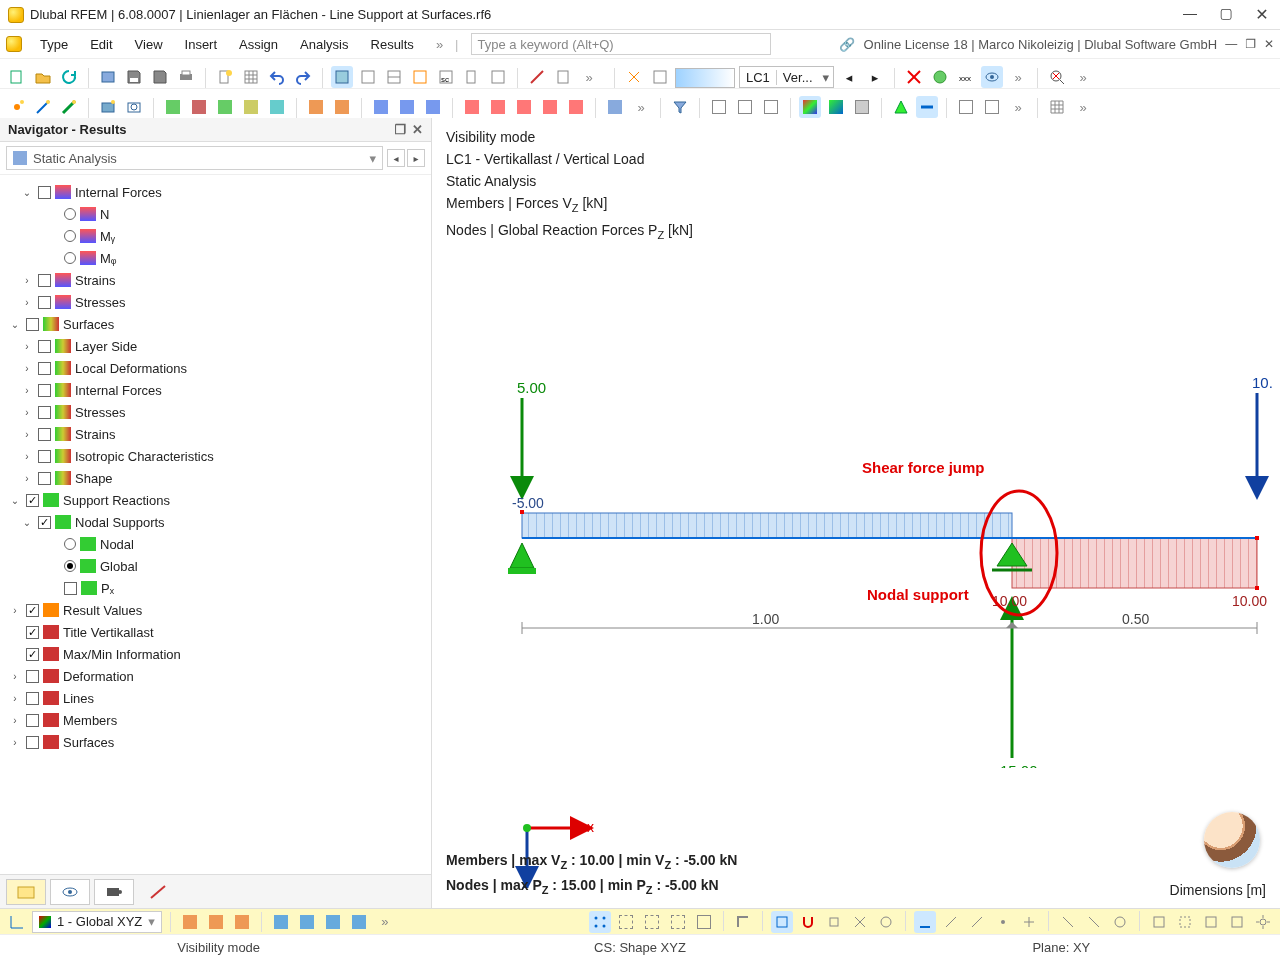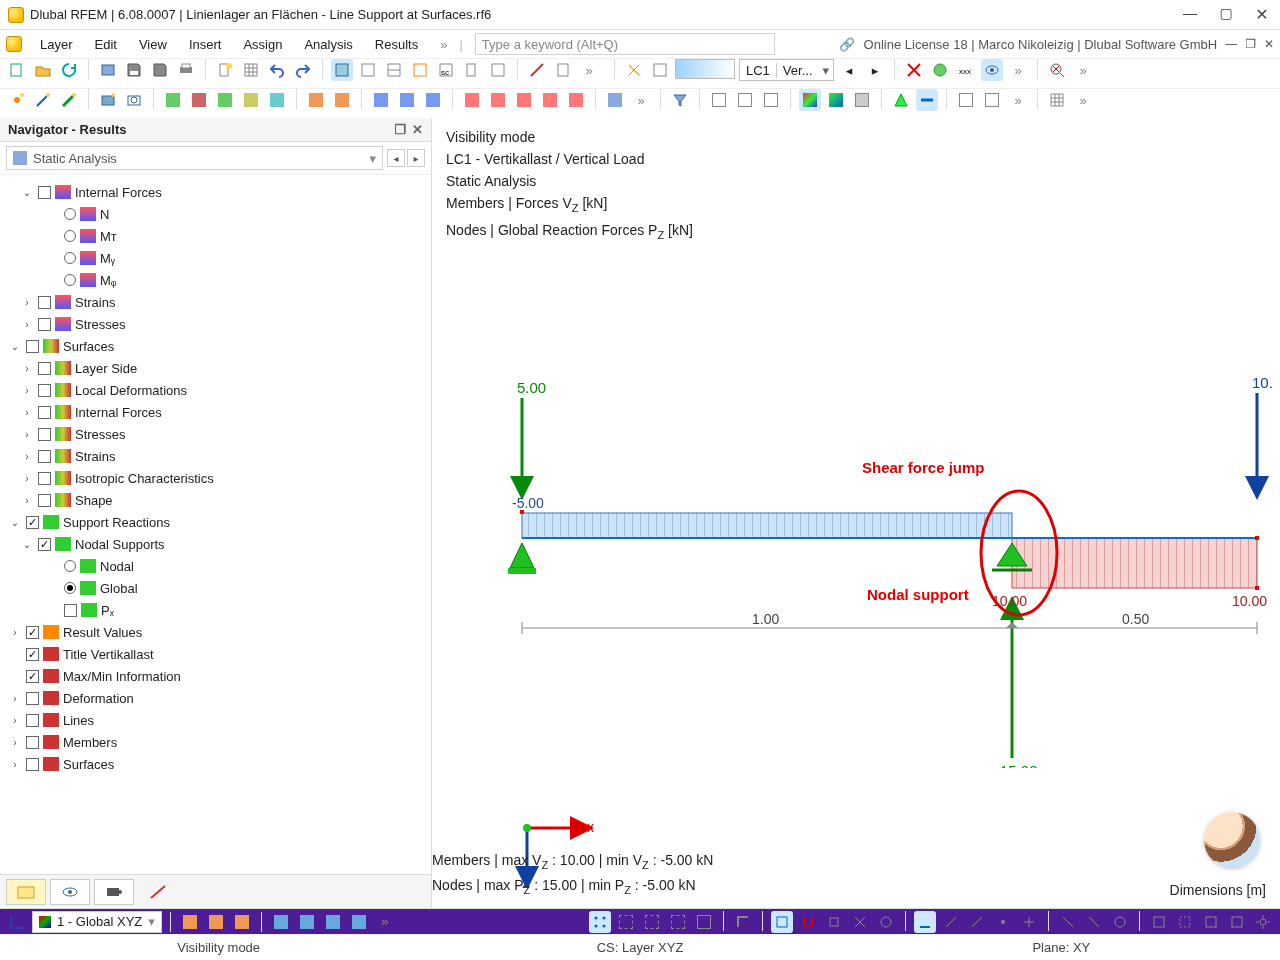--- a/index.html
+++ b/index.html
@@ -21,21 +21,21 @@
   .winbtns { display:flex; gap:16px; }
   .winbtn { width:20px; text-align:center; font-size:14px; color:#444; cursor:default; }
   .winbtn.close { font-size:16px; }
   .app-icon { width:16px; height:16px; background: radial-gradient(circle at 30% 30%, #fff176, #fbbc04 70%); border:1px solid #c38f00; border-radius:3px; }
   .menubar { display:flex; align-items:center; height:28px; padding:0 6px; gap:2px; }
   .menubar .mi { padding:3px 10px; }
   .menubar .search { margin-left:10px; flex:0 0 300px; display:flex; align-items:center; border:1px solid #d0d0d0; height:22px; padding:0 6px; color:#888; background:#fff; }
   .menubar .right { margin-left:auto; color:#555; font-size:13px; display:flex; align-items:center; gap:8px; }
   .subclose { display:flex; gap:8px; }
   .subclose span { font-size:12px; color:#555; }
-  .toolbar { display:flex; align-items:flex-start; height:30px; padding:0 6px; gap:4px; border-top:1px solid #eee; }
+  .toolbar { display:flex; align-items:flex-end; height:30px; padding:0 6px; gap:4px; border-top:1px solid #eee; }
   .tbtn { width:22px; height:22px; display:flex; align-items:center; justify-content:center; border-radius:3px; }
   .sep { width:1px; height:20px; background:#ddd; margin:0 4px; }
   .ico { width:16px; height:16px; }
   .lcbox { display:flex; align-items:center; border:1px solid #c0c0c0; height:22px; background:#fff; }
   .lcbox span { padding:0 6px; }
   .main { display:flex; height:calc(960px - 30px - 28px - 30px - 30px - 26px - 26px); }
   .navpanel { width:432px; border-right:1px solid #ddd; background:#fff; display:flex; flex-direction:column; }
   .navhead { display:flex; align-items:center; justify-content:space-between; padding:4px 8px; background:#f5f5f5; border-bottom:1px solid #ddd; font-weight:600; }
   .navhead .btns { display:flex; gap:6px; }
   .navhead .btns span { color:#666; cursor:default; }
@@ -55,24 +55,24 @@
   .ind1 { padding-left: 12px; }
   .ind3 { padding-left: 56px; }
   .navfoot { display:flex; align-items:center; height:34px; border-top:1px solid #ddd; background:#f5f5f5; padding:0 6px; gap:4px; }
   .navfoot .tab { width:40px; height:26px; display:flex; align-items:center; justify-content:center; border:1px solid #ccc; background:#fff; }
   .navfoot .tab.sel { background:#fff6c4; }
   .viewport { flex:1; position:relative; background:#fff; padding:8px 14px; }
   .vptxt { font-size:14px; line-height:22px; color:#222; }
   .sub { font-size:11px; vertical-align:sub; }
   .diagram { position:absolute; left:40px; right:20px; top:220px; height:430px; }
   .axis-cs { position:absolute; left:80px; bottom:20px; }
-  .vp-footer { position:absolute; left:0; bottom:8px; font-size:14px; line-height:20px; }
+  .vp-footer { position:absolute; left:14px; bottom:8px; font-size:14px; line-height:20px;font-weight:bold; }
   .dim-label { position:absolute; right:14px; bottom:10px; font-size:14px; }
   .avatar { position:absolute; right:20px; bottom:40px; width:56px; height:56px; border-radius:50%; background: radial-gradient(circle at 30% 25%, #fce3c8 0 38%, #d99e73 38% 42%, #8b5a3c 42% 62%, #c9e2f5 62% 100%); box-shadow:0 1px 4px rgba(0,0,0,.25); }
-  .statusbar { display:flex; align-items:center; height:26px; border-top:1px solid #ddd; padding:0 6px; gap:4px; background:#4c1d95; }
+  .statusbar { display:flex; align-items:center; height:26px; border-top:1px solid #ddd; padding:0 6px; gap:4px; background:#fef9c3; }
   .statusbar .right { margin-left:auto; display:flex; gap:4px; }
   .statusbar2 { display:flex; align-items:center; height:26px; padding:0 8px; border-top:1px solid #eee; background:#fff; color:#444; }
   .statusbar2 .cell { flex:1; text-align:center; }
   svg text { font-family:"Segoe UI",Arial,sans-serif; }
   .annot { fill:#e00000; font-weight:600; font-size:15px; filter: drop-shadow(0 1px 1px rgba(255,255,255,.9)); }
 </style>
 </head>
 <body>
 
 <div class="titlebar">
@@ -80,21 +80,21 @@
   <span class="title">Dlubal RFEM | 6.08.0007 | Linienlager an Flächen - Line Support at Surfaces.rf6</span>
   <div class="winbtns">
     <span class="winbtn">—</span>
     <span class="winbtn">▢</span>
     <span class="winbtn close">✕</span>
   </div>
 </div>
 
 <div class="menubar">
   <span class="app-icon" style="margin-right:6px"></span>
-  <span class="mi">Layer</span>
+  <span class="mi">Type</span>
   <span class="mi">Edit</span>
   <span class="mi">View</span>
   <span class="mi">Insert</span>
   <span class="mi">Assign</span>
   <span class="mi">Analysis</span>
   <span class="mi">Results</span>
   <span class="mi" style="color:#888">»</span>
   <span style="color:#bbb">|</span>
   <div class="search">
     <span>Type a keyword (Alt+Q)</span>
@@ -444,25 +444,20 @@
       <div class="node ind1">
           <span class="tw">⌄</span>
           <span class="cb"></span>
           <span class="ic" style="background:linear-gradient(#f55,#55f)"></span>
           <span>Internal Forces</span>
         </div>
       <div class="node ind3">
           <span class="rb"></span>
           <span class="ic" style="background:linear-gradient(#f55,#55f)"></span>
           <span>N</span>
-        </div>
-      <div class="node ind3">
-          <span class="rb"></span>
-          <span class="ic" style="background:linear-gradient(#f55,#55f)"></span>
-          <span>Mᴛ</span>
         </div>
       <div class="node ind3">
           <span class="rb"></span>
           <span class="ic" style="background:linear-gradient(#f55,#55f)"></span>
           <span>Mᵧ</span>
         </div>
       <div class="node ind3">
           <span class="rb"></span>
           <span class="ic" style="background:linear-gradient(#f55,#55f)"></span>
           <span>Mᵩ</span>
@@ -875,15 +870,15 @@
         <svg class="ico" viewBox="0 0 16 16">
           <circle cx="8" cy="8" r="3" fill="none" stroke="#888"></circle>
           <path d="M8 1v3M8 12v3M1 8h3M12 8h3" stroke="#888"></path>
         </svg>
       </div>
   </div>
 </div>
 
 <div class="statusbar2">
   <div class="cell">Visibility mode</div>
-  <div class="cell">CS: Layer XYZ</div>
+  <div class="cell">CS: Shape XYZ</div>
   <div class="cell">Plane: XY</div>
 </div>
 
 </body></html>

